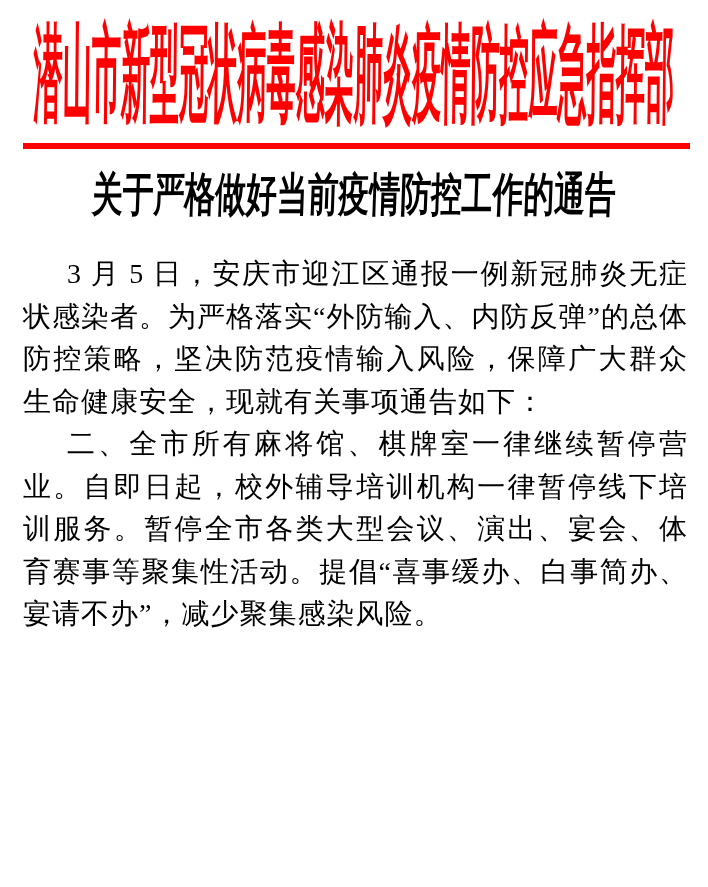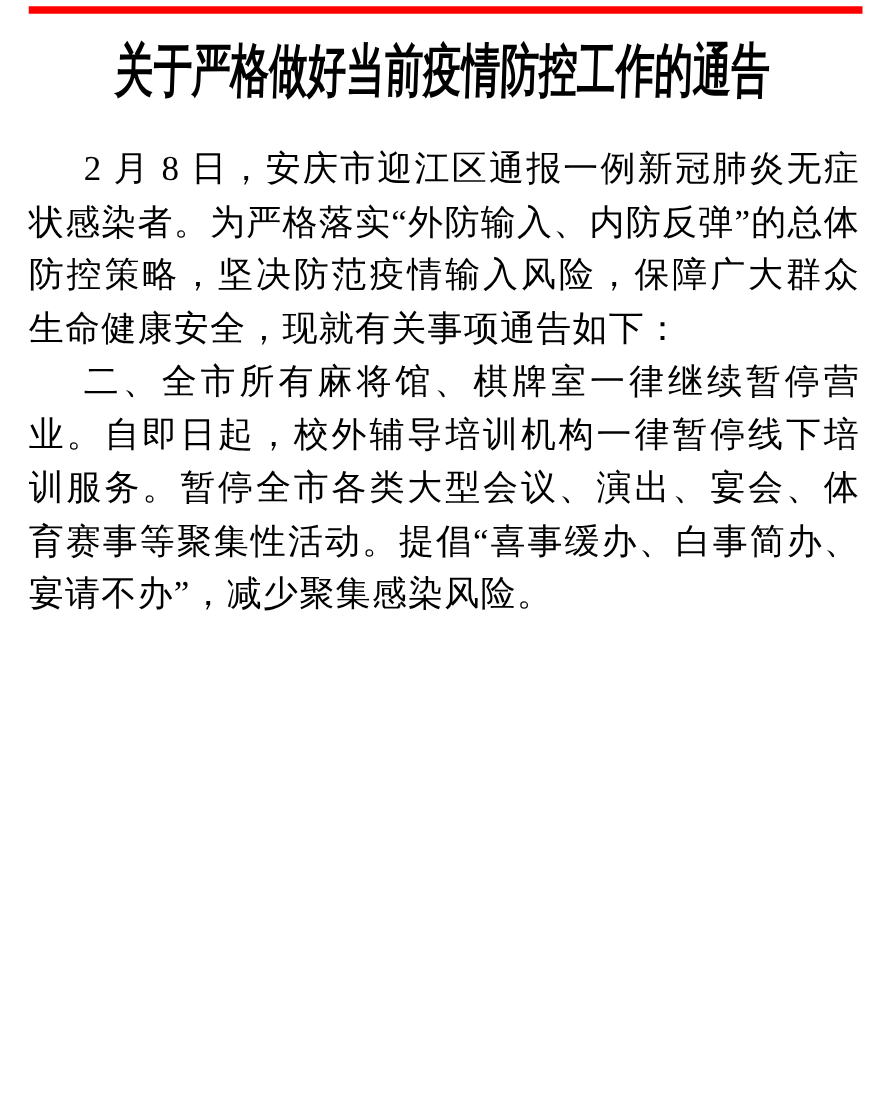--- a/index.html
+++ b/index.html
@@ -74,26 +74,29 @@
     margin: 0;
     padding: 0;
     text-indent: 44px;
   }
 </style>
 </head>
 <body>
 
 <div class="page">
 
+  <div class="masthead">
+    <span class="masthead-text">潜山市新型冠状病毒感染肺炎疫情防控应急指挥部</span>
+  </div>
 
   <div class="divider"></div>
 
   <div class="subtitle-wrap">
     <span class="subtitle-text">关于严格做好当前疫情防控工作的通告</span>
   </div>
 
   <div class="body-text">
-    <p>2 月 8 日，安庆市迎江区通报一例新冠肺炎无症状感染者。为严格落实“外防输入、内防反弹”的总体防控策略，坚决防范疫情输入风险，保障广大群众生命健康安全，现就有关事项通告如下：</p>
+    <p>3 月 5 日，安庆市迎江区通报一例新冠肺炎无症状感染者。为严格落实“外防输入、内防反弹”的总体防控策略，坚决防范疫情输入风险，保障广大群众生命健康安全，现就有关事项通告如下：</p>
     <p>二、全市所有麻将馆、棋牌室一律继续暂停营业。自即日起，校外辅导培训机构一律暂停线下培训服务。暂停全市各类大型会议、演出、宴会、体育赛事等聚集性活动。提倡“喜事缓办、白事简办、宴请不办”，减少聚集感染风险。</p>
 
   </div>
 
 </div>
 
 </body></html>

